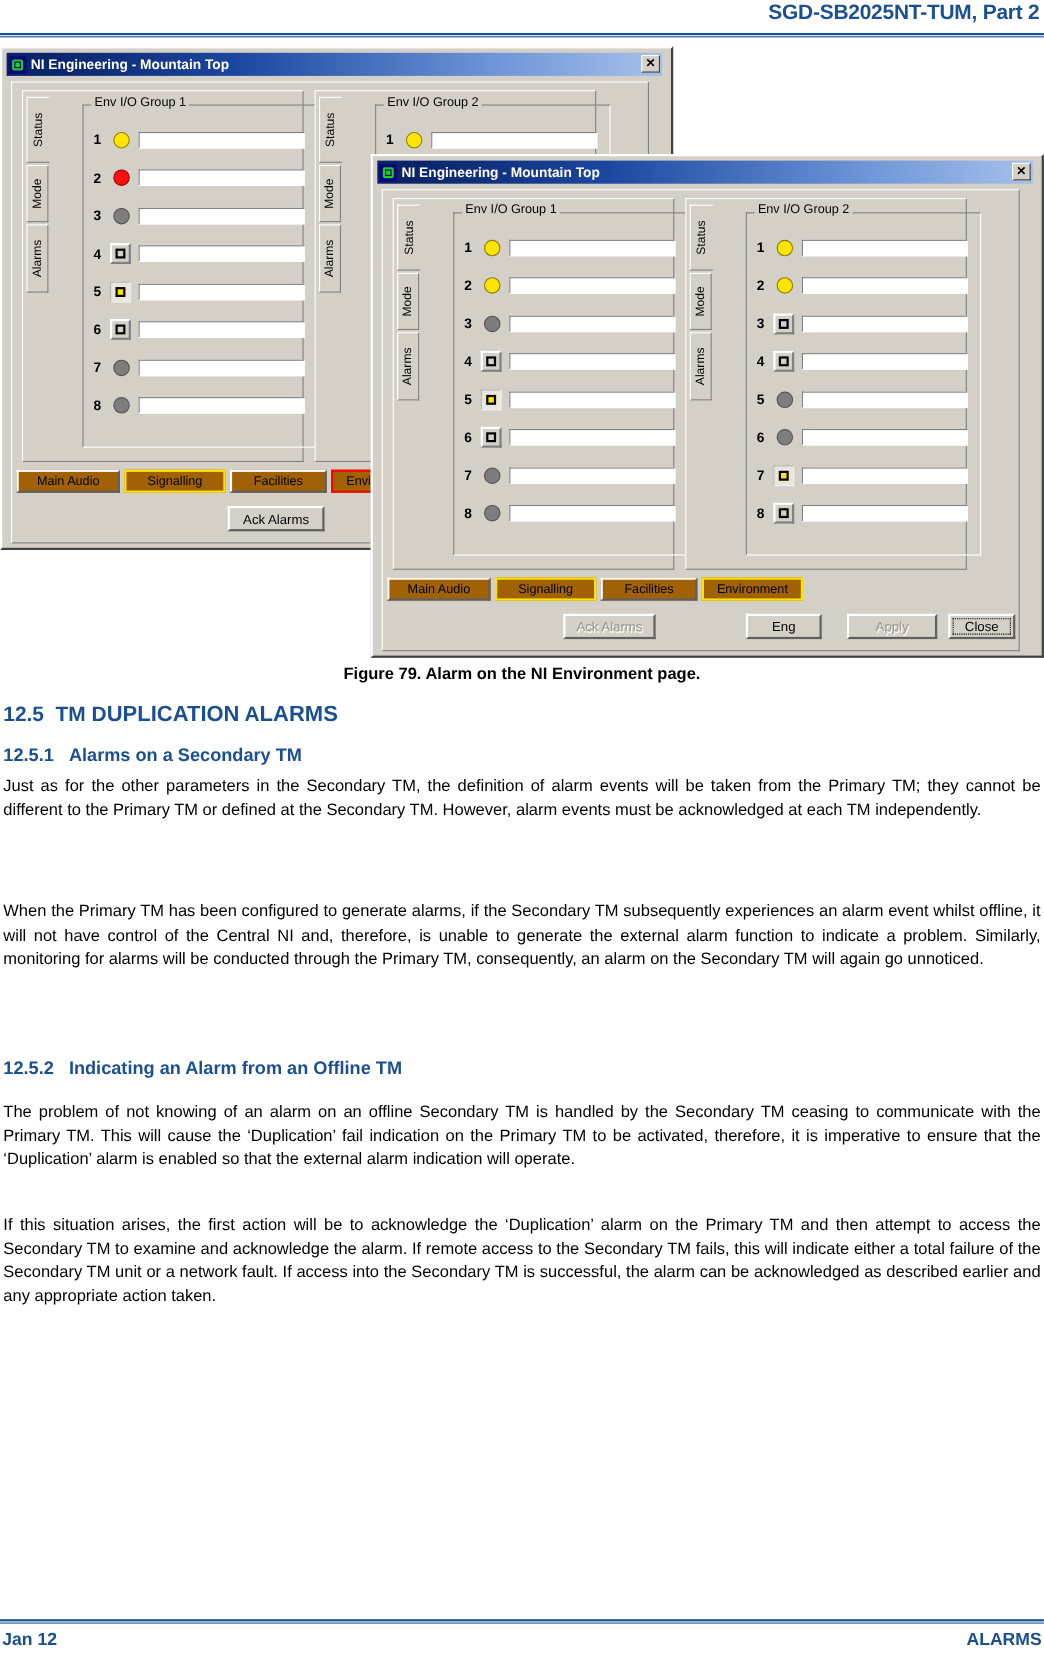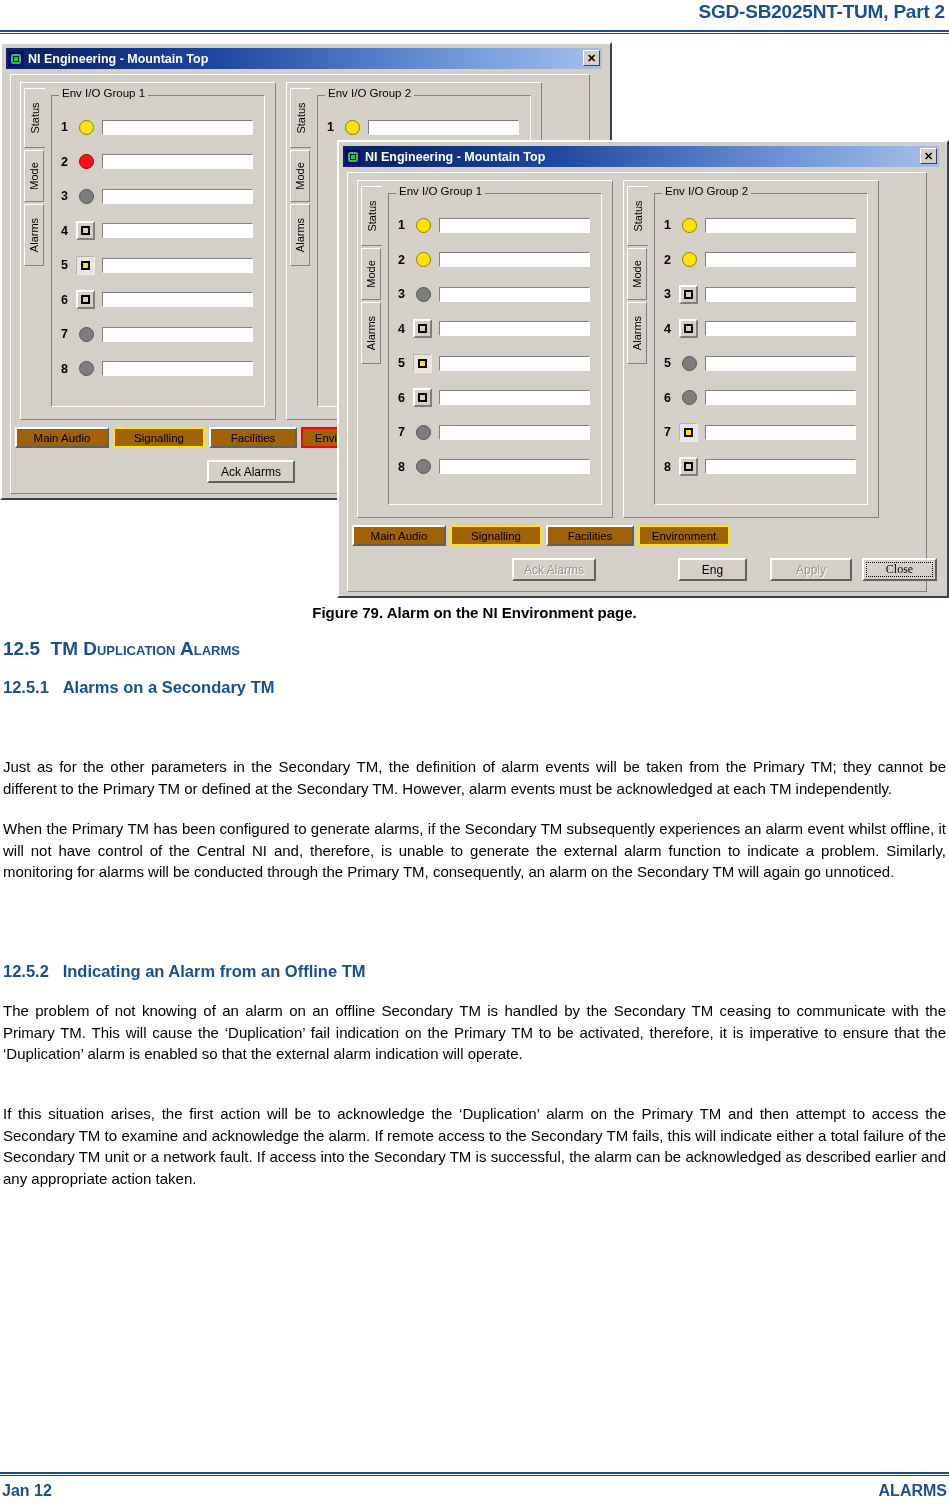--- a/index.html
+++ b/index.html
@@ -75,21 +75,21 @@
   }
   .vtab span{
     display:block;transform:rotate(-90deg);transform-origin:center center;
     white-space:nowrap;font-size:11px;color:#000;
     position:absolute;left:50%;top:50%;
     margin-left:-40px;margin-top:-7px;width:80px;text-align:center;
     line-height:14px;
   }
   .vtab.sel{border-right:none;width:21px;}
   
-  .groupbox{position:absolute;box-sizing:border-box;}
+  .groupbox{position:absolute;box-sizing:border-box;margin-left:24px;}
   .gb-frame{
     position:absolute;inset:0;
     border:1px solid #808080;border-right-color:#ffffff;border-bottom-color:#ffffff;
     box-sizing:border-box;
   }
   .gb-frame:after{
     content:"";position:absolute;left:0;top:0;right:1px;bottom:1px;
     border:1px solid #ffffff;border-left-color:#808080;border-top-color:#808080;
     box-sizing:border-box;pointer-events:none;
     display:none;
@@ -151,21 +151,21 @@
   }
   
   .fig-caption{
     position:absolute;width:949px;text-align:center;
     font-size:15px;font-weight:bold;color:#000;
   }
   .h2{
     position:absolute;font-size:19px;font-weight:bold;color:#1a4f93;
     white-space:nowrap;
   }
-  .h2 .sc{font-size:13px;margin-top:28px;}
+  .h2 .sc{font-size:20px;margin-top:28px;}
   .h3{
     position:absolute;font-size:16.5px;font-weight:bold;color:#1a4f93;
     white-space:nowrap;
   }
   .para{
     position:absolute;left:3px;width:943px;
     font-size:15px;line-height:21.5px;color:#000;text-align:justify;
     text-justify:inter-word;
   }
   
@@ -508,39 +508,39 @@
     <div id="front-buttons">
         <div class="pushbtn disabled" style="left: 164px; top: 385px; width: 84px;">
           <span>Ack Alarms</span>
         </div>
         <div class="pushbtn" style="left: 330px; top: 385px; width: 69px;">
           <span>Eng</span>
         </div>
         <div class="pushbtn disabled" style="left: 422px; top: 385px; width: 82px;">
           <span>Apply</span>
         </div>
-        <div class="pushbtn default" style="left: 514px; top: 385px; width: 75px; font-family: Liberation Serif, serif;">
+        <div class="pushbtn default" style="left: 514px; top: 385px; width: 61px;">
           <span>Close</span>
           <div class="focusring"></div>
         </div>
       </div>
   </div>
 </div>
 
 <div class="fig-caption" style="top:604px;">Figure 79.  Alarm on the NI Environment page.</div>
 
 <div class="h2" style="left:3px;top:638px;">
   <span>12.5</span>&nbsp;&nbsp;<span>TM D</span><span class="sc">UPLICATION</span><span> A</span><span class="sc">LARMS</span>
 </div>
 
 <div class="h3" style="left:3px;top:678px;">
   <span>12.5.1</span>&nbsp;&nbsp;&nbsp;<span>Alarms on a Secondary TM</span>
 </div>
 
-<div class="para" style="top:756px;">Just as for the other parameters in the Secondary TM, the definition of alarm events will be taken from the Primary TM; they cannot be different to the Primary TM or defined at the Secondary TM.  However, alarm events must be acknowledged at each TM independently.</div>
+<div class="para" style="top:704px;">Just as for the other parameters in the Secondary TM, the definition of alarm events will be taken from the Primary TM; they cannot be different to the Primary TM or defined at the Secondary TM.  However, alarm events must be acknowledged at each TM independently.</div>
 
 <div class="para" style="top:818px;">When the Primary TM has been configured to generate alarms, if the Secondary TM subsequently experiences an alarm event whilst offline, it will not have control of the Central NI and, therefore, is unable to generate the external alarm function to indicate a problem.   Similarly, monitoring for alarms will be conducted through the Primary TM, consequently, an alarm on the Secondary TM will again go unnoticed.</div>
 
 <div class="h3" style="left:3px;top:962px;">
   <span>12.5.2</span>&nbsp;&nbsp;&nbsp;<span>Indicating an Alarm from an Offline TM</span>
 </div>
 
 <div class="para" style="top:1000px;">The problem of not knowing of an alarm on an offline Secondary TM is handled by the Secondary TM ceasing to communicate with the Primary TM.  This will cause the ‘Duplication’ fail indication on the Primary TM to be activated, therefore, it is imperative to ensure that the ‘Duplication’ alarm is enabled so that the external alarm indication will operate.</div>
 
 <div class="para" style="top:1103px;">If this situation arises, the first action will be to acknowledge the ‘Duplication’ alarm on the Primary TM and then attempt to access the Secondary TM to examine and acknowledge the alarm.   If remote access to the Secondary TM fails, this will indicate either a total failure of the Secondary TM unit or a network fault.   If access into the Secondary TM is successful, the alarm can be acknowledged as described earlier and any appropriate action taken.</div>

